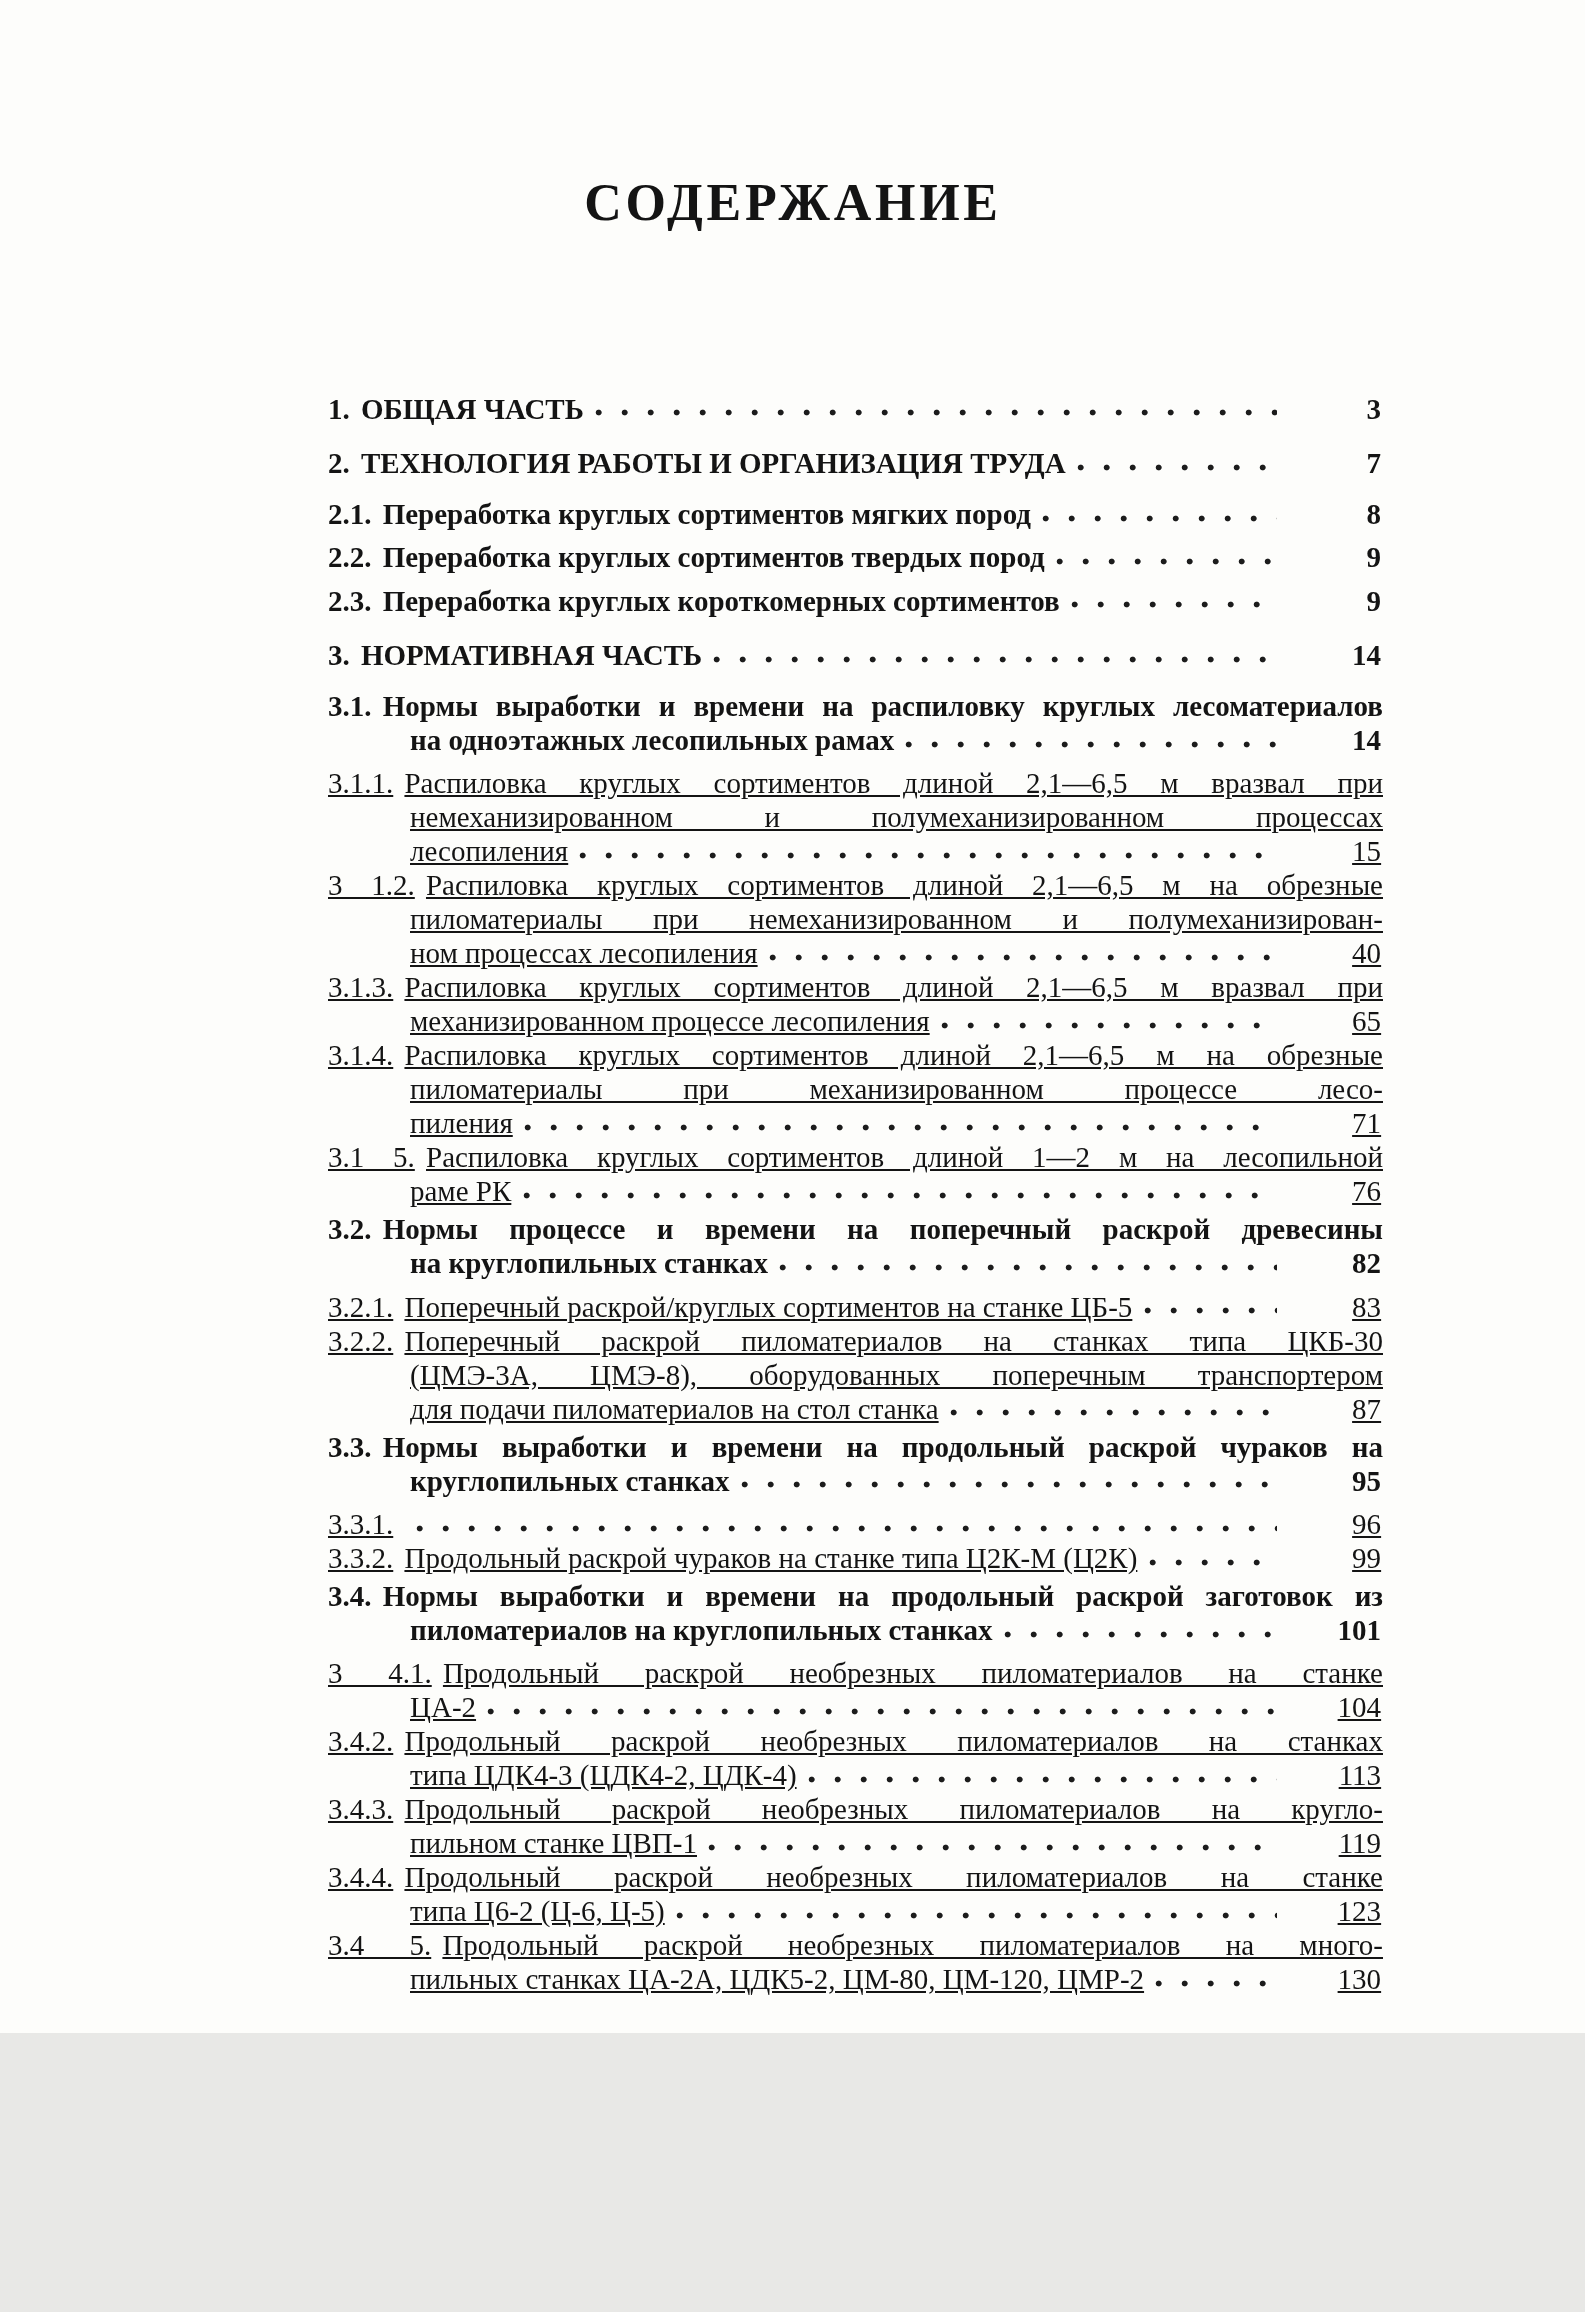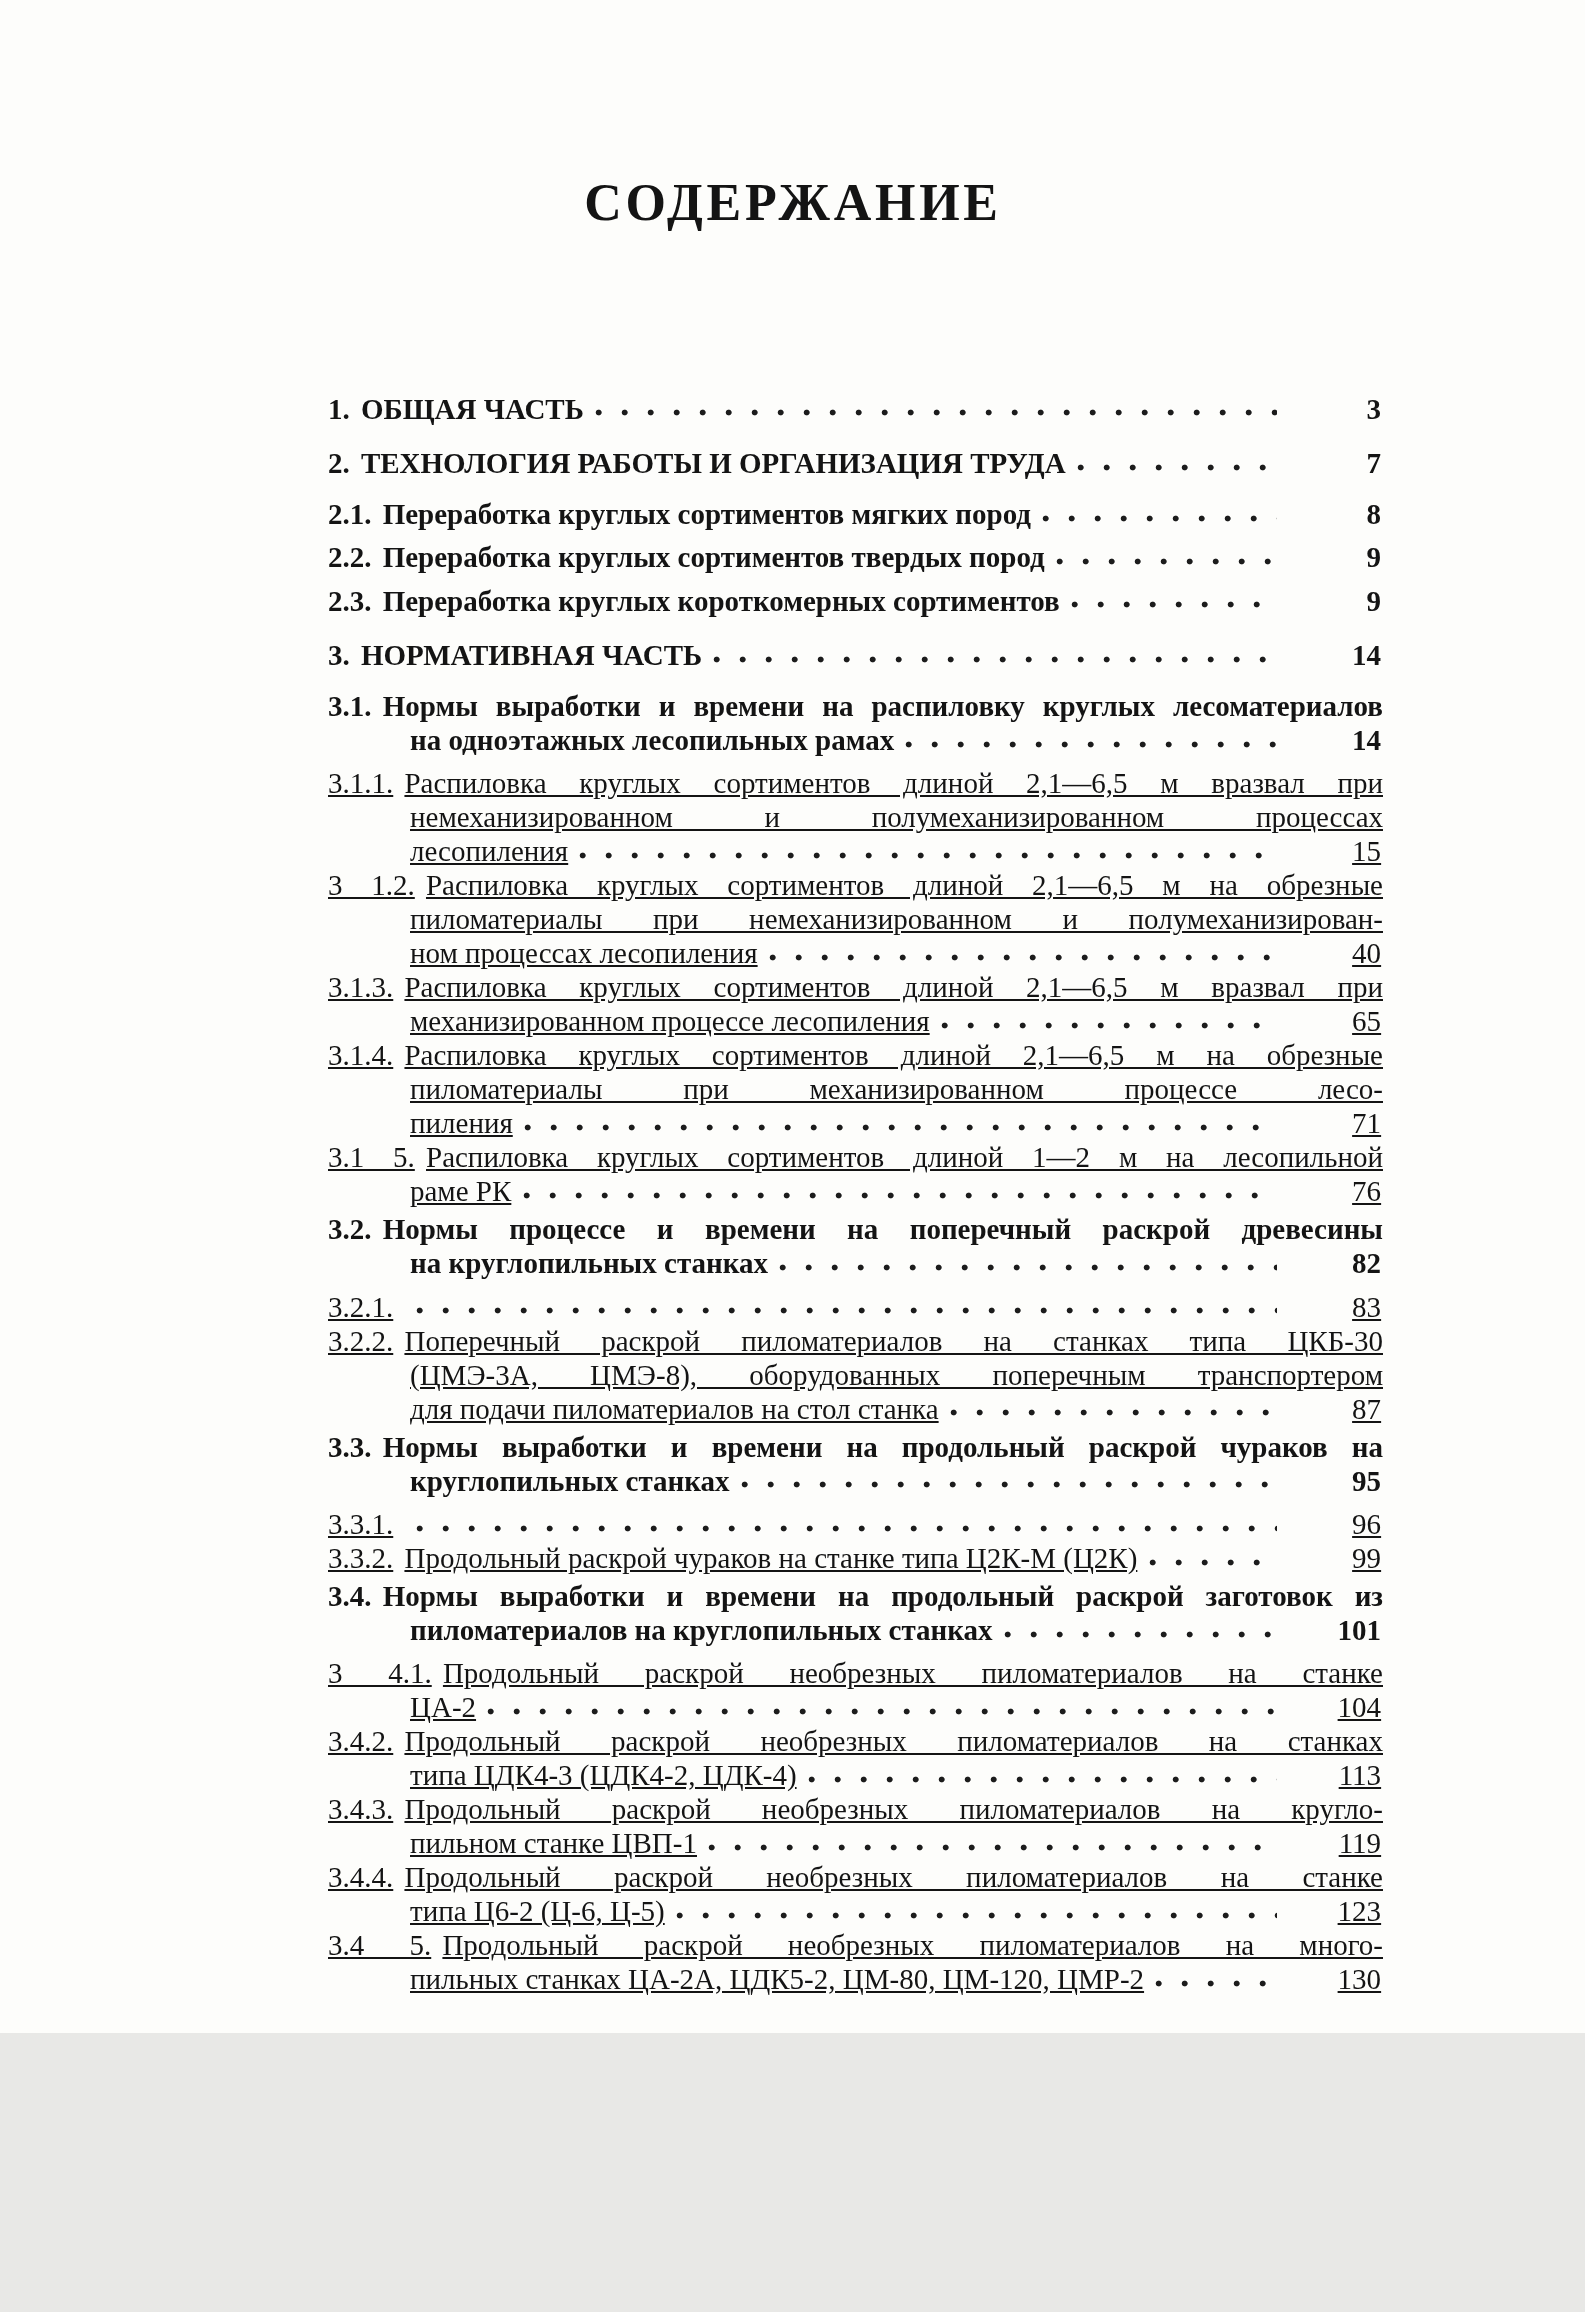--- a/index.html
+++ b/index.html
@@ -160,20 +160,21 @@
         <div class="line fill"><span class="num">3.2.</span><span class="txt">Нормы процессе и времени на поперечный раскрой древесины</span></div>
         <div class="line cont last">
           <span class="txt">на круглопильных станках</span>
           <span class="leader"></span>
           <span class="pg">82</span>
         </div>
       </div>
       <div class="entry item">
         <div class="line last">
           <span class="num">3.2.1.</span>
+          <span class="txt">Поперечный раскрой/круглых сортиментов на станке ЦБ-5</span>
           <span class="leader"></span>
           <span class="pg">83</span>
         </div>
       </div>
       <div class="entry item">
         <div class="line fill"><span class="num">3.2.2.</span><span class="txt">Поперечный раскрой пиломатериалов на станках типа ЦКБ-30</span></div>
         <div class="line cont fill"><span class="txt">(ЦМЭ-3А, ЦМЭ-8), оборудованных поперечным транспортером</span></div>
         <div class="line cont last">
           <span class="txt">для подачи пиломатериалов на стол станка</span>
           <span class="leader"></span>

